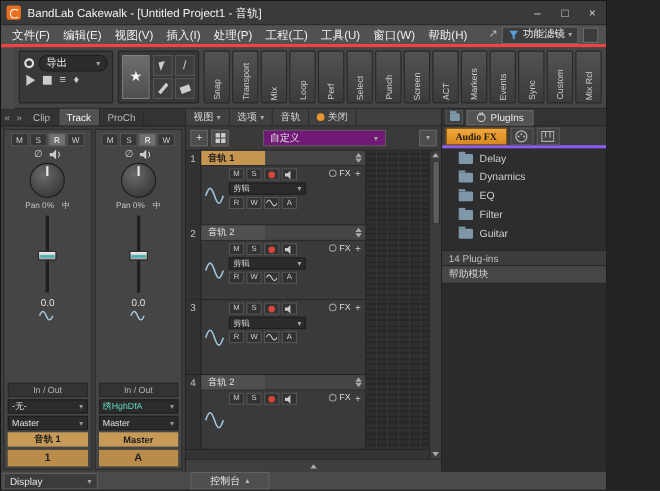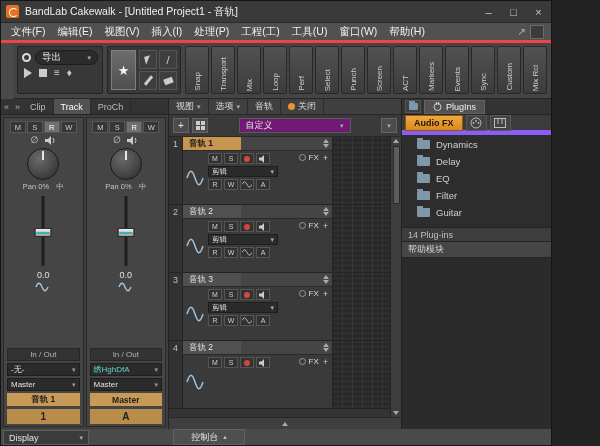--- a/index.html
+++ b/index.html
@@ -108,21 +108,21 @@
   .scrollcol{width:11px;background:#3d3d3d;border-left:1px solid #262626;display:flex;flex-direction:column;align-items:center;padding:2px 0;}
   .thumb{width:7px;height:58px;background:#5d5d5d;border:1px solid #2a2a2a;margin-top:3px;}
   .scroll-bot{margin-top:auto;}
   .collapsebar{height:12px;background:#3f3f3f;border-top:1px solid #282828;display:flex;align-items:center;justify-content:center;}
   
   .rightpane{position:absolute;left:400px;top:98px;width:200px;height:330px;background:#383838;border-left:1px solid #222;display:flex;flex-direction:column;}
   .br-tabs{height:16px;background:#333;display:flex;align-items:center;gap:3px;padding:0 3px;border-bottom:1px solid #242424;}
   .mini-icon-btn{width:16px;height:13px;background:#3e3e3e;border:1px solid #555;display:flex;align-items:center;justify-content:center;}
   .br-tab{height:14px;display:flex;align-items:center;gap:4px;padding:0 8px;background:#525252;border:1px solid #646464;font-size:9px;color:#f0f0f0;}
   .br-right{margin-left:auto;display:flex;gap:2px;}
-  .fx-row{height:20px;display:flex;align-items:center;gap:3px;padding:0 3px;background:#3b3b3b;border-bottom:5px solid #8b5cf6;}
+  .fx-row{height:20px;display:flex;align-items:center;gap:3px;padding:0 3px;background:#3b3b3b;border-bottom:3px solid #8b5cf6;font-family:Liberation Serif, serif;}
   .fx-tab{height:16px;padding:0 8px;background:linear-gradient(#f0a93f,#d9891e);color:#221a08;font-weight:bold;font-size:9px;display:flex;align-items:center;border:1px solid #8a5a10;}
   .ibtn{width:21px;height:16px;background:#434343;border:1px solid #585858;display:flex;align-items:center;justify-content:center;}
   .fx-right{margin-left:auto;display:flex;align-items:center;gap:5px;padding-right:2px;}
   .red-x{color:#e0392b;font-weight:bold;font-size:12px;}
   .tree{height:92px;background:#2d2d2d;display:flex;}
   .tree-list{flex:1;padding-top:1px;}
   .titem{height:17px;display:flex;align-items:center;gap:6px;padding-left:15px;font-size:9.5px;color:#d0d0d0;}
   .folder{width:13px;height:9px;background:#7e98a9;border-radius:1px;position:relative;flex:none;}
   .folder::before{content:"";position:absolute;top:-2px;left:0;width:6px;height:2px;background:#7e98a9;}
   .tree-scroll{width:11px;background:#3a3a3a;border-left:1px solid #242424;display:flex;flex-direction:column;align-items:center;padding:2px 0;}
@@ -156,20 +156,27 @@
     <span class="menu-item">编辑(E)</span>
     <span class="menu-item">视图(V)</span>
     <span class="menu-item">插入(I)</span>
     <span class="menu-item">处理(P)</span>
     <span class="menu-item">工程(工)</span>
     <span class="menu-item">工具(U)</span>
     <span class="menu-item">窗口(W)</span>
     <span class="menu-item">帮助(H)</span>
     <span class="menu-right">
       <span class="expand-glyph">↗</span>
+      <span class="filterbox">
+        <svg width="10" height="10" viewBox="0 0 10 10">
+            <path d="M1 1 H9 L6 5 V9 L4 8 V5 Z" fill="#5aa0d8"></path>
+          </svg>
+        <span>功能滤镜</span>
+        <span class="dd">▾</span>
+      </span>
       <span class="sq-mini"></span>
     </span>
   </div>
 
   <div class="toolbar">
     <div class="tmodule transport">
       <div class="trow1">
         <span class="rec-ring"></span>
         <span class="export-pill">
           <span>导出</span>
@@ -482,27 +489,20 @@
                 </span>
               </span>
             </div>
           </div>
           <div class="lane"></div>
         </div>
 
         <div class="trow">
           <div class="tnum">3</div>
           <div class="tmain">
-            <div class="thead">
-                <span class="tname">音轨 3</span>
-              <span class="ud">
-                  <span class="tri-up"></span>
-                  <span class="tri-dn"></span>
-                </span>
-              </div>
             <div class="tbody">
               <span class="twave">
                   <svg width="18" height="22">
                     <path d="M1 11 C4 2 6 2 9 11 S14 20 17 11" fill="none" stroke="#9fc3da" stroke-width="1.5"></path>
                   </svg>
                 </span>
               <span class="tcol">
                 <span class="tr1">
                   <span class="tbtn">M</span>
                   <span class="tbtn">S</span>
@@ -638,25 +638,25 @@
             <circle cx="4.5" cy="4.5" r="3.5" fill="none" stroke="#ccc" stroke-width="1.3"></circle>
             <line x1="7" y1="7" x2="10" y2="10" stroke="#ccc" stroke-width="1.5"></line>
           </svg>
         <span class="red-x">×</span>
       </span>
     </div>
     <div class="tree">
       <div class="tree-list">
         <div class="titem">
             <span class="folder"></span>
-            <span>Dynamics</span>
+            <span>Delay</span>
           </div>
         <div class="titem">
             <span class="folder"></span>
-            <span>Delay</span>
+            <span>Dynamics</span>
           </div>
         <div class="titem">
             <span class="folder"></span>
             <span>EQ</span>
           </div>
         <div class="titem">
             <span class="folder"></span>
             <span>Filter</span>
           </div>
         <div class="titem">

